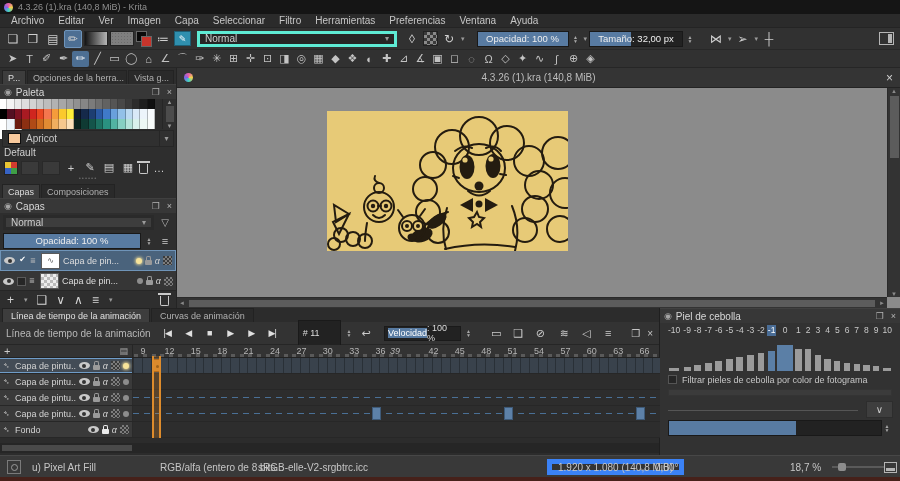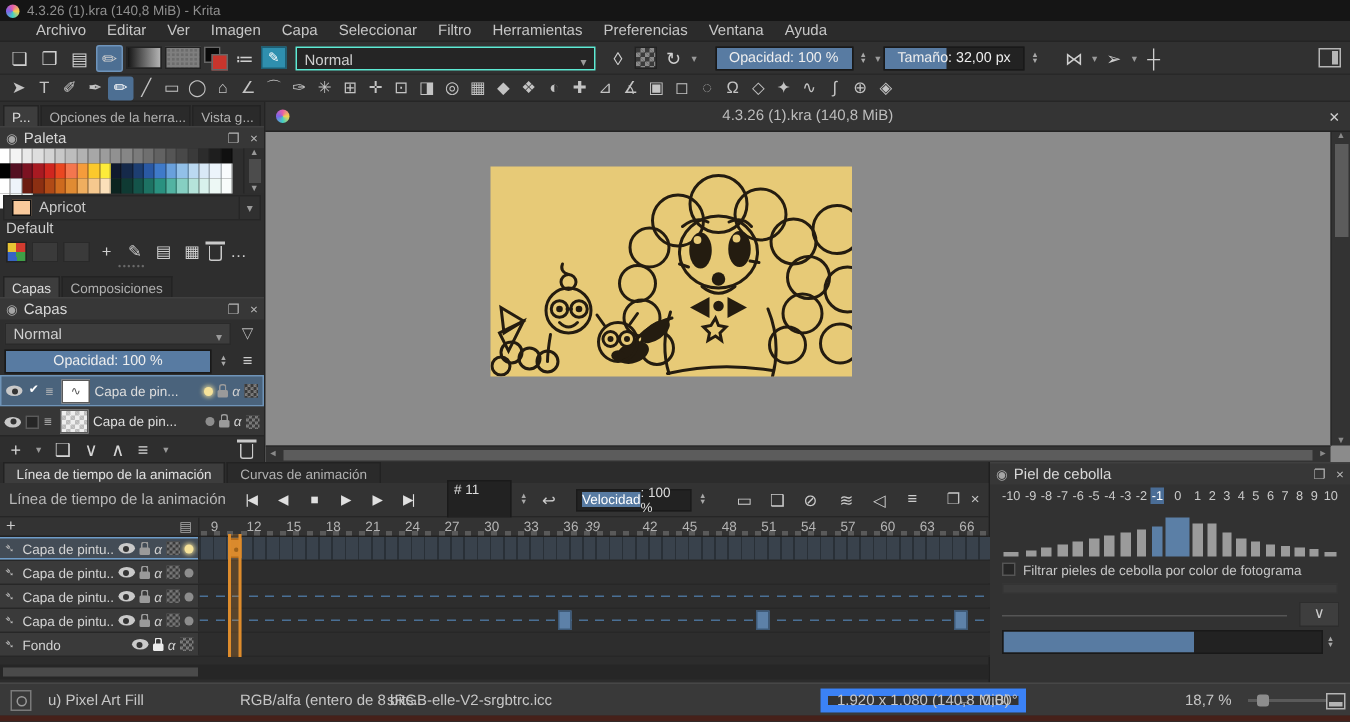--- a/index.html
+++ b/index.html
@@ -3,30 +3,30 @@
 <meta charset="utf-8">
 <style>
   *{box-sizing:border-box;margin:0;padding:0;user-select:none}
   html,body{width:900px;height:481px;overflow:hidden}
   body{position:relative;background:#2e2e2e;font-family:"Liberation Sans","DejaVu Sans",sans-serif;font-size:10px;color:#c8c8c8}
 
   
   .titlebar{position:absolute;top:0;left:0;right:0;height:14px;background:#151515;display:flex;align-items:center;gap:5px;padding-left:4px}
   .titlebar .t{color:#8f8f8f;font-size:9px}
   .logo{width:9px;height:9px;border-radius:50%;background:conic-gradient(#e85fa8,#f3d24e,#41d0c2,#7d64e8,#e85fa8);flex:0 0 auto}
-  .menubar{position:absolute;top:14px;left:0;right:0;height:14px;background:#2b2b2b;border-bottom:1px solid #242424;display:flex;align-items:center;padding-left:17px}
+  .menubar{position:absolute;top:14px;left:0;right:0;height:14px;background:#2b2b2b;border-bottom:1px solid #242424;display:flex;align-items:center;padding-left:4px}
   .menu-item{padding:0 7px;color:#c6c6c6;font-size:10px;line-height:13px}
 
   
   .toolbar{position:absolute;top:28px;left:0;right:0;height:22px;background:#313131;display:flex;align-items:center;gap:2px;padding:0 4px;border-bottom:1px solid #282828}
   .tbgroup{display:flex;align-items:center;gap:2px}
   .tbtn{min-width:18px;height:18px;display:flex;align-items:center;justify-content:center;color:#cfcfcf;font-size:12px;border-radius:2px;position:relative}
   .tbtn.active{background:#4d6f93;border:1px solid #6e94bb}
   .dd{font-size:7px;color:#9a9a9a;margin-left:1px}
-  .combo{background:#252525;border:1px solid #5eead4;height:16px;display:flex;align-items:flex-end;padding:0 5px;color:#cfcfcf;font-size:10px}
+  .combo{background:#252525;border:3px solid #5eead4;height:16px;display:flex;align-items:center;padding:0 5px;color:#cfcfcf;font-size:10px}
   .combo .arrow{margin-left:auto;color:#9a9a9a;font-size:8px}
   .combo.blend{width:200px;margin:0 4px}
   .slider{position:relative;height:16px;background:#222;border:1px solid #191919;overflow:hidden;color:#eee;font-size:9.5px;text-align:center}
   .slider .fill{position:absolute;top:0;bottom:0;left:0;background:#587ba2}
   .slider .lab{position:relative;line-height:14px;white-space:nowrap}
   .spin{display:flex;flex-direction:column;justify-content:center;width:10px;height:16px;color:#a8a8a8;font-size:5px;line-height:4px;text-align:center}
   .sl-op{width:92px}.sl-sz{width:94px;}
   .sep-sp{width:8px}
 
   
@@ -119,21 +119,21 @@
 
   
   .bottomarea{position:absolute;top:308px;left:0;right:0;height:147px;display:flex}
   .timeline{position:relative;width:660px;background:#2c2c2c;border-right:1px solid #1f1f1f}
   .ttabs{height:14px;display:flex;gap:1px;padding-left:2px}
   .ttab{font-size:9px;padding:0 8px;display:flex;align-items:center;background:#2a2a2a;color:#b0b0b0;border:1px solid #222;border-bottom:none;white-space:nowrap}
   .ttab.active{background:#3d3d3d;color:#e0e0e0}
   .ttool{height:23px;display:flex;align-items:center;gap:3px;padding:0 6px;background:#333;border-bottom:1px solid #262626}
   .ptitle{font-size:10px;color:#b8b8b8;width:152px;white-space:nowrap;overflow:hidden}
   .pb{min-width:17px;text-align:center;font-size:9px;color:#e0e0e0;letter-spacing:-1px}
-  .framebox{width:44px;height:26px;background:#222;border:1px solid #1a1a1a;color:#ddd;font-size:9px;display:flex;align-items:flex-start;padding-left:4px;margin-left:14px}
+  .framebox{width:44px;height:26px;background:#222;border:1px solid #1a1a1a;color:#ddd;font-size:9px;display:flex;align-items:center;padding-left:4px;margin-left:14px}
   .speedbox{height:15px;background:#222;border:1px solid #1a1a1a;color:#ddd;font-size:9px;display:flex;align-items:center;padding:0 3px;margin-left:6px}
   .speedbox .hl{background:#587ba2;color:#fff}
   .ticon{min-width:18px;text-align:center;color:#ccc;font-size:11px}
   .tlruler{position:absolute;top:37px;left:0;right:0;height:13px;background:#333;border-bottom:1px solid #222}
   .nhead{position:absolute;left:0;top:0;width:133px;height:12px;display:flex;align-items:center;padding:0 4px;color:#ccc;border-right:1px solid #262626}
   .nhead .plus{font-size:11px}
   .nhead .colbtn{margin-left:auto;font-size:9px;color:#aaa}
   .num{position:absolute;top:1px;width:18px;text-align:center;font-size:9px;color:#b5b5b5}
   .ticks{position:absolute;left:134px;right:0;bottom:0;height:3px;background:repeating-linear-gradient(90deg,#5a5a5a 0 4px,transparent 4px 8.8px)}
   .trows{position:absolute;top:50px;left:0;width:660px}

